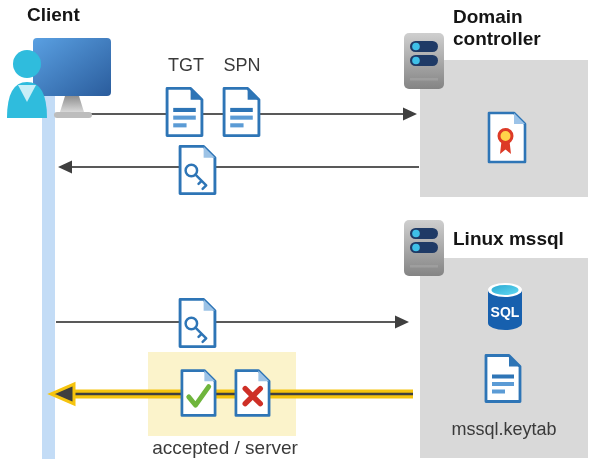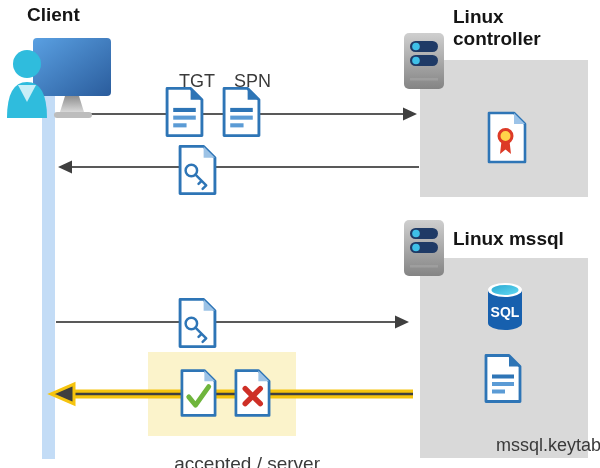--- a/index.html
+++ b/index.html
@@ -3,21 +3,21 @@
 <meta charset="utf-8">
 <style>
   html,body{margin:0;padding:0;background:#fff;}
   #canvas{
     position:relative;width:600px;height:468px;background:#fff;
     font-family:"Liberation Sans","DejaVu Sans",sans-serif;overflow:hidden;
   }
   .abs{position:absolute;}
   .title{font-weight:bold;font-size:19px;color:#151515;line-height:1.15;}
   .small-label{font-size:18px;color:#3a3a3a;}
-  .center{text-align:right;margin-top:16px;}
+  .center{text-align:center;}
   .gray-box{background:#d9d9d9;}
   .yellow-box{background:#fbf3cb;}
   #lifeline{left:42px;top:94px;width:13px;height:365px;background:#c3dcf6;}
   #wires{left:0;top:0;}
   svg{display:block;}
 </style>
 </head>
 <body>
 
 <div id="canvas">
@@ -113,21 +113,21 @@
         </linearGradient>
       </defs>
       <rect x="1" y="1" width="40" height="56" rx="5" fill="url(#srvG1)"></rect>
       <rect x="7" y="9" width="28" height="11" rx="5.5" fill="#1f3a66"></rect>
       <circle cx="13" cy="14.5" r="3.8" fill="#3fc0e8"></circle>
       <rect x="7" y="23" width="28" height="11" rx="5.5" fill="#1f3a66"></rect>
       <circle cx="13" cy="28.5" r="3.8" fill="#3fc0e8"></circle>
       <rect x="7" y="46" width="28" height="2.5" fill="#9e9e9e"></rect>
     </svg>
   </div>
-  <div class="abs title" style="left:453px;top:6px;width:140px;">Linux controller</div>
+  <div class="abs title" style="left:453px;top:6px;width:140px;">Domain controller</div>
 
   <div class="abs" style="left:486px;top:111px;">
     <svg width="42" height="53" viewBox="0 0 42 53">
       <path d="M3,2 L28,2 L39,13 L39,51 L3,51 Z" fill="#fff" stroke="#2e75b6" stroke-width="2.6" stroke-linejoin="round"></path>
       <polygon points="28,2 28,13 39,13" fill="#9cc3e8"></polygon>
       <polygon points="15.5,30 14,43 19.5,38.5 25,43 23.5,30" fill="#dd3a26"></polygon>
       <circle cx="19.5" cy="25" r="6.5" fill="#ffd24a" stroke="#dd3a26" stroke-width="3"></circle>
     </svg>
   </div>
 
@@ -166,21 +166,21 @@
 
   <div class="abs" style="left:483px;top:353px;">
     <svg width="40" height="51" viewBox="0 0 40 50">
       <path d="M3,2 L26,2 L37,13 L37,48 L3,48 Z" fill="#fff" stroke="#2e75b6" stroke-width="2.8" stroke-linejoin="round"></path>
       <polygon points="26,2 26,13 37,13" fill="#2e75b6"></polygon>
       <rect x="9" y="21" width="22" height="4" fill="#2e75b6"></rect>
       <rect x="9" y="28.5" width="22" height="4" fill="#5b9bd5"></rect>
       <rect x="9" y="36" width="13" height="4" fill="#5b9bd5"></rect>
     </svg>
   </div>
-  <div class="abs small-label center" style="left:420px;top:419px;width:168px;padding-left:13px;">mssql.keytab</div>
+  <div class="abs small-label center" style="left:420px;top:419px;width:168px;">mssql.keytab</div>
 
   <div class="abs" style="left:177px;top:297px;">
     <svg width="41" height="52" viewBox="0 0 40 50">
       <path d="M3,2 L26,2 L37,13 L37,48 L3,48 Z" fill="#fff" stroke="#2e75b6" stroke-width="2.8" stroke-linejoin="round"></path>
       <polygon points="26,2 26,13 37,13" fill="#9dc3e6"></polygon>
       <g fill="none" stroke="#2e75b6" stroke-width="2.4" stroke-linecap="round">
         <circle cx="14" cy="25.5" r="5.6"></circle>
         <path d="M18,29.5 L28.5,40 M28.5,40 L25,43.5 M24,35.5 L21,38.5"></path>
       </g>
     </svg>

